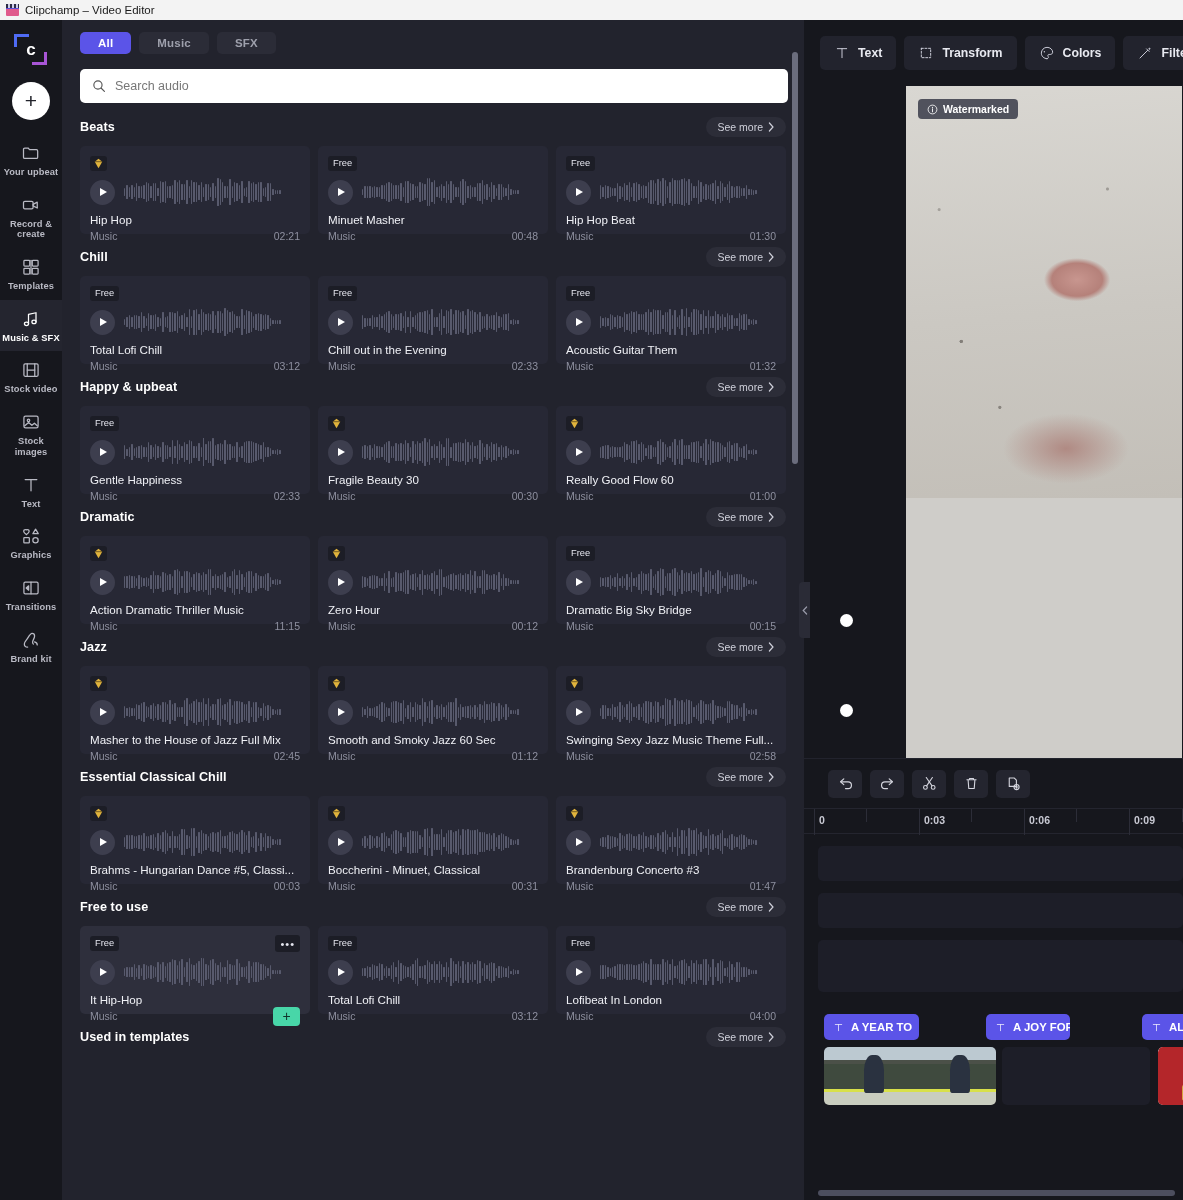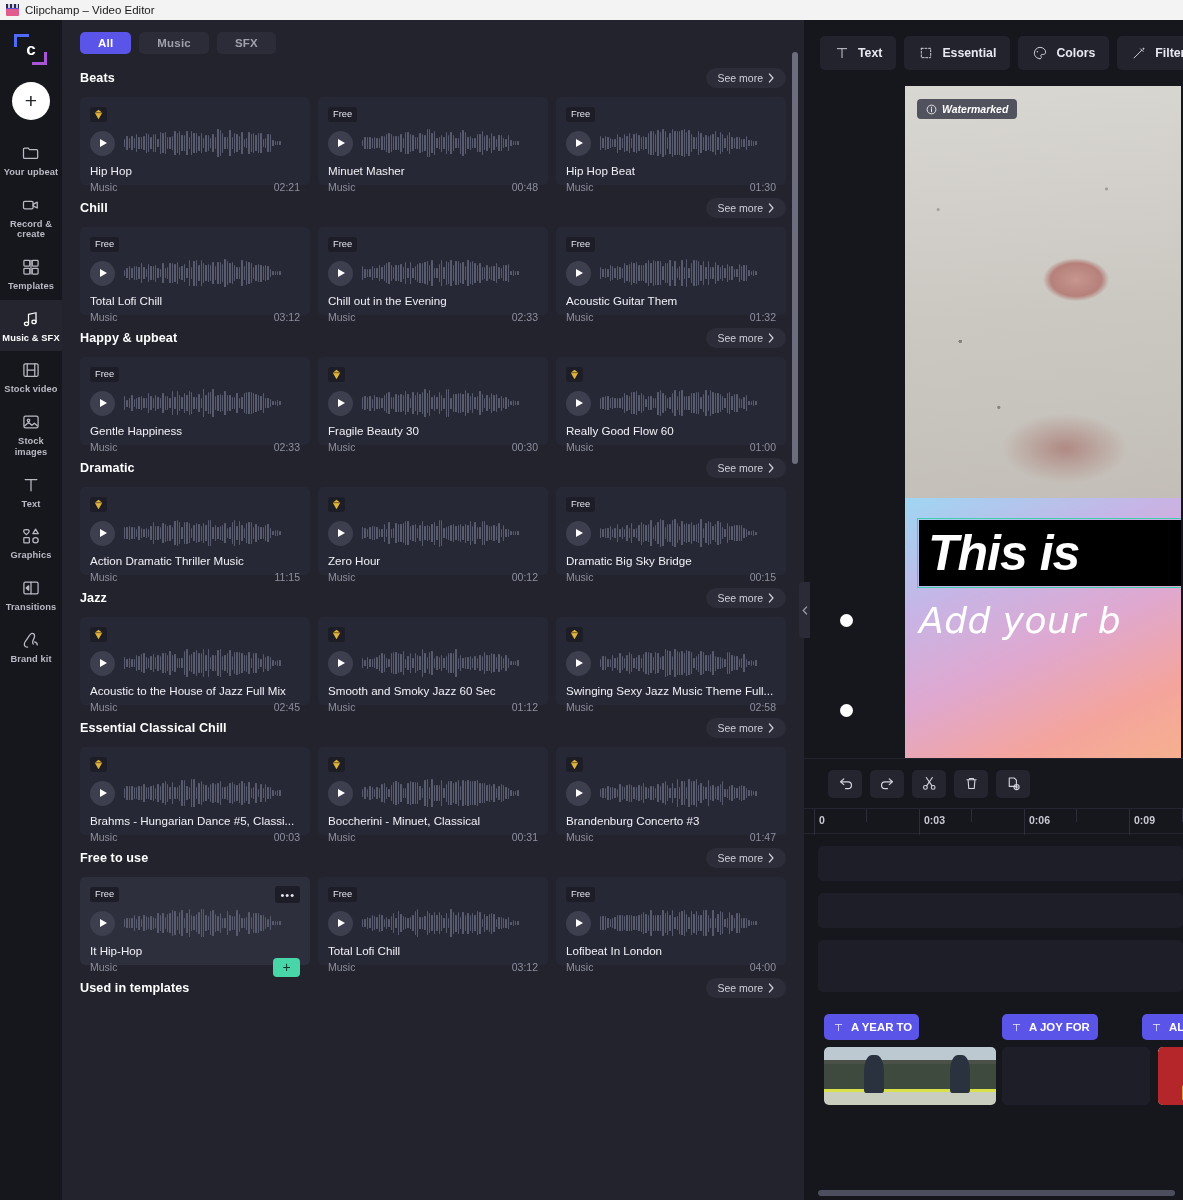--- a/index.html
+++ b/index.html
@@ -149,21 +149,21 @@
   }
 
   
   .editor { flex: 1; background: #16171d; display: flex; flex-direction: column; overflow: hidden; position: relative; }
   .prop-bar { height: 66px; display: flex; align-items: center; gap: 8px; padding: 0 16px; flex: none; }
   .prop-btn {
     height: 34px; background: #22232d; border-radius: 5px; display: flex;
     align-items: center; gap: 8px; padding: 0 14px; color: #e8e9f0;
     font-size: 12.3px; font-weight: 600; cursor: pointer; white-space: nowrap; flex: none;
   }
-  .preview-wrap { flex: 1; display: flex; position: relative; font-style: italic; }
+  .preview-wrap { flex: 1; display: flex; justify-content: center; position: relative; }
   .canvas {
     width: 276px; margin-left: 101px; position: relative; background: #cfcdc9;
     height: 672px; overflow: hidden;
   }
   .photo-top {
     position: absolute; inset: 0 0 260px 0;
     background:
       radial-gradient(ellipse 46px 30px at 62% 47%, #c8968f 0%, #b5817a 55%, rgba(181,129,122,0) 72%),
       radial-gradient(ellipse 90px 50px at 58% 88%, #b08a83 0%, rgba(176,138,131,0) 70%),
       linear-gradient(175deg,#d9d7d2 0%,#cbc8c2 55%,#c3bfb8 100%);
@@ -386,20 +386,27 @@
       </div>
   </div>
 
   <div class="library">
     <div class="lib-head">
       <div class="tabs" id="lib-tabs">
           <div class="tab active">All</div>
           <div class="tab">Music</div>
           <div class="tab">SFX</div>
         </div>
+      <div class="searchbar">
+        <svg width="14" height="14" viewBox="0 0 16 16">
+          <circle cx="6.8" cy="6.8" r="4.7" fill="none" stroke="#555" stroke-width="1.3"></circle>
+          <line x1="10.3" y1="10.3" x2="14.2" y2="14.2" stroke="#555" stroke-width="1.3" stroke-linecap="round"></line>
+        </svg>
+        <div class="ph">Search audio</div>
+      </div>
     </div>
     <div class="lib-scroll" id="lib-sections">
         <div class="section">
           <div class="sec-head">
             <div class="sec-title">Beats</div>
             <div class="see-more">
               <span>See more</span>
               <svg width="7" height="10" viewBox="0 0 7 10">
                 <polyline points="1.4,1 5,5 1.4,9" fill="none" stroke="#cfd0da" stroke-width="1.2" stroke-linecap="round"></polyline>
               </svg>
@@ -1579,21 +1586,21 @@
                   <i style="height:11.1px"></i>
                   <i style="height:15.0px"></i>
                   <i style="height:11.2px"></i>
                   <i style="height:5.2px"></i>
                   <i style="height:3.3px"></i>
                   <i style="height:5.6px"></i>
                   <i style="height:5.7px"></i>
                 </span>
               </div>
               <div class="meta">
-                <div class="track-name">Acoustic to the House of Jazz Full Mix</div>
+                <div class="track-name">Masher to the House of Jazz Full Mix</div>
                 <div class="meta-row">
                   <span class="meta-sub">Music</span>
                   <span class="meta-dur">02:45</span>
                 </div>
               </div>
             </div>
             <div class="card">
               <div class="badge-row">
                 <span class="badge prem">
                   <svg width="9" height="11" viewBox="0 0 12 14">
@@ -2359,21 +2366,21 @@
             </svg>
           </span>
           <span>Text</span>
         </div>
         <div class="prop-btn">
           <span style="display:flex;color:#c9cad6">
             <svg width="16" height="16" viewBox="0 0 24 24" fill="none" stroke="currentColor" stroke-width="1.5" stroke-linecap="round" stroke-linejoin="round">
               <rect x="5" y="5" width="14" height="14" stroke-dasharray="3 2.4"></rect>
             </svg>
           </span>
-          <span>Essential</span>
+          <span>Transform</span>
         </div>
         <div class="prop-btn">
           <span style="display:flex;color:#c9cad6">
             <svg width="16" height="16" viewBox="0 0 24 24" fill="none" stroke="currentColor" stroke-width="1.5" stroke-linecap="round" stroke-linejoin="round">
               <path d="M12 20.5c-4.7 0-8.5-3.7-8.5-8.3S7.3 3.5 12 3.5s8.5 3.3 8.5 7.3c0 2.2-1.9 3.4-3.7 3.4h-1.6c-1.2 0-2 .8-2 1.8 0 .5.2.9.5 1.3.3.4.4.7.4 1.1 0 1-.8 2.1-2.1 2.1z"></path>
               <circle cx="8" cy="10" r="1.1" fill="currentColor" stroke="none"></circle>
             </svg>
           </span>
           <span>Colors</span>
         </div>
@@ -2392,27 +2399,20 @@
     <div class="preview-wrap">
       <div class="canvas">
         <div class="photo-top"></div>
         <div class="watermark">
           <svg width="11" height="11" viewBox="0 0 16 16">
             <circle cx="8" cy="8" r="6.4" fill="none" stroke="#fff" stroke-width="1.2"></circle>
             <line x1="8" y1="7" x2="8" y2="11.4" stroke="#fff" stroke-width="1.3" stroke-linecap="round"></line>
             <circle cx="8" cy="4.8" r=".9" fill="#fff"></circle>
           </svg>
           <span>Watermarked</span>
-        </div>
-        <div class="gradient-card">
-          <div class="hl-box">
-            <span>This is</span>
-          </div>
-          <div class="subline">Add your b</div>
-          <div class="sel-frame"></div>
         </div>
       </div>
       <div class="handle h1"></div>
       <div class="handle h2"></div>
     </div>
 
     <div class="tl-tools">
       <div class="tl-btn">
         <svg width="17" height="17" viewBox="0 0 20 20">
           <path d="M5 8h8a4 4 0 0 1 0 8h-3" fill="none" stroke="#d4d5de" stroke-width="1.4" stroke-linecap="round"></path>
@@ -2471,21 +2471,21 @@
       <div class="clip-row" style="top:180px;" id="text-clips">
           <div class="text-clip" style="left: 6px; width: 95px;">
             <span style="display:flex;opacity:.9">
               <svg width="11" height="11" viewBox="0 0 24 24" fill="none" stroke="#fff" stroke-width="1.7" stroke-linecap="round">
                 <line x1="5" y1="5.5" x2="19" y2="5.5"></line>
                 <line x1="12" y1="5.5" x2="12" y2="19"></line>
               </svg>
             </span>
             <span>A YEAR TO</span>
           </div>
-          <div class="text-clip" style="left: 184px; width: 96px;">
+          <div class="text-clip" style="left: 168px; width: 84px;">
             <span style="display:flex;opacity:.9">
               <svg width="11" height="11" viewBox="0 0 24 24" fill="none" stroke="#fff" stroke-width="1.7" stroke-linecap="round">
                 <line x1="5" y1="5.5" x2="19" y2="5.5"></line>
                 <line x1="12" y1="5.5" x2="12" y2="19"></line>
               </svg>
             </span>
             <span>A JOY FOR</span>
           </div>
           <div class="text-clip" style="left: 324px; width: 70px;">
             <span style="display:flex;opacity:.9">

